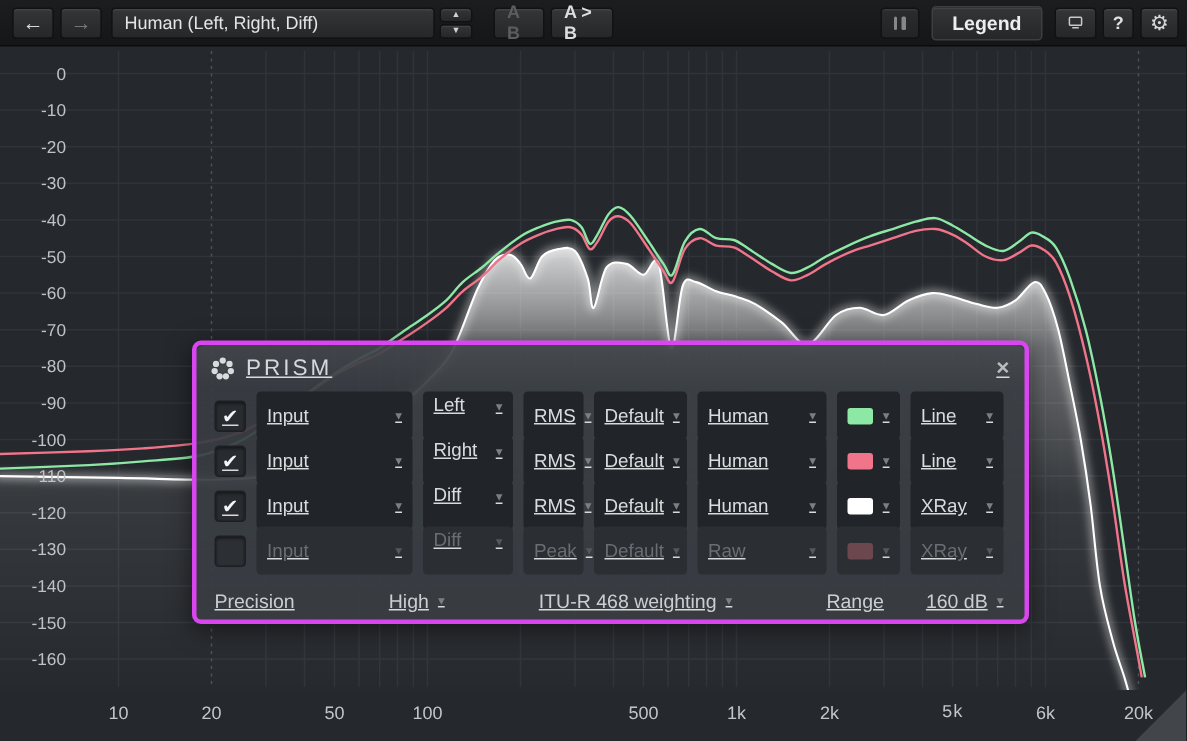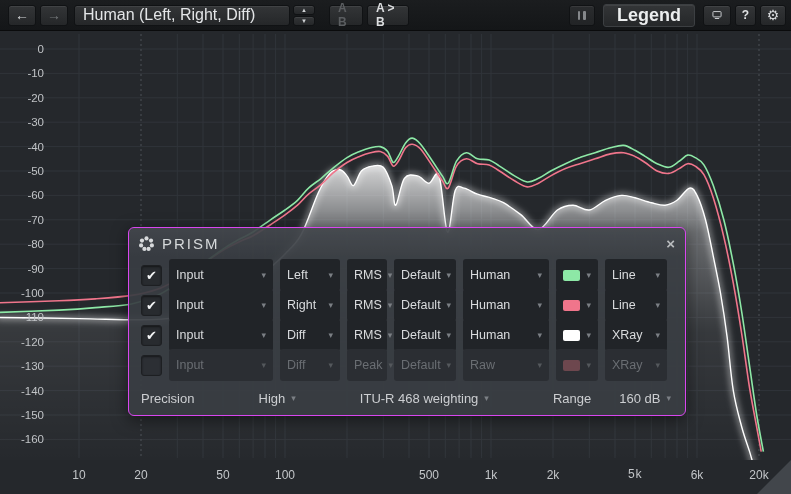--- a/index.html
+++ b/index.html
@@ -18,29 +18,29 @@
   }
   .tbtn{
     height:21px;border-radius:3px;border:1px solid #101214;
     background:linear-gradient(#333537,#252729);
     box-shadow:inset 0 1px 0 rgba(255,255,255,.07);
     color:#d8dadc;font-size:12px;display:flex;align-items:center;justify-content:center;
     padding:0 8px;box-sizing:border-box;cursor:default;
   }
   .tbtn.arrow{width:28px;margin-left:0;font-size:14px;font-weight:bold;padding:0;}
   .arrow-fwd{color:#74777a;}
-  .preset{width:216px;justify-content:flex-start;margin-left:6px;font-size:16px;color:#e3e5e7;}
+  .preset{width:216px;justify-content:flex-start;margin-left:6px;font-size:12px;color:#e3e5e7;}
   .stepper{display:flex;flex-direction:column;margin-left:3px;gap:1px;}
   .stepper .tbtn{width:22px;height:10px;font-size:6px;padding:0;color:#cfd2d4;}
   .ab{margin-left:14px;width:34px;color:#5b5e61;font-weight:bold;}
   .aToB{margin-left:4px;width:42px;font-weight:bold;color:#dcdee0;}
   .toolbar .spacer{flex:1;}
   .pauseBtn{width:26px;background:linear-gradient(#2a2c2e,#222426);gap:3px;}
   .pauseBtn i{display:block;width:3px;height:9px;background:#85888b;border-radius:1px;}
-  .legendBtn{height:23px;margin-left:8px;font-size:18px;font-weight:bold;color:#eceeef;padding:0 13px;border-color:#3c3f42;}
+  .legendBtn{height:23px;margin-left:8px;font-size:13px;font-weight:bold;color:#eceeef;padding:0 13px;border-color:#3c3f42;}
   .monBtn{width:28px;margin-left:8px;}
   .helpBtn{width:21px;margin-left:4px;font-weight:bold;color:#e0e2e4;}
   .gearBtn{width:26px;margin-left:4px;margin-right:5px;font-size:14px;color:#d4d6d8;padding:0;}
   
   .chart-wrap{position:absolute;left:0;top:30px;width:791px;height:430px;z-index:1;}
   svg{display:block;}
   svg text{font-family:"Liberation Sans","DejaVu Sans",sans-serif;}
   .freq-axis{
     position:absolute;left:0;top:460px;width:791px;height:34px;background:#25282c;z-index:2;
   }
@@ -49,23 +49,24 @@
     font-size:12px;color:#c3c6c9;
   }
   .resize-corner{
     position:absolute;right:0;bottom:0;width:0;height:0;z-index:3;
     border-left:34px solid transparent;border-bottom:34px solid #42464b;
   }
   
   .dialog{
     position:absolute;left:128px;top:227px;width:558px;height:189px;z-index:20;
     background:rgba(57,61,67,.93);
-    border:1px solid #d946ef;border-radius:6px;
+    border:3px solid #d946ef;border-radius:6px;
     box-shadow:0 4px 16px rgba(0,0,0,.5);
     box-sizing:border-box;
+    text-decoration:underline;
   }
   .dlg-header{
     height:27px;display:flex;align-items:center;padding:2px 10px 0 9px;
     background:linear-gradient(rgba(255,255,255,.05),rgba(255,255,255,0));
     border-radius:6px 6px 0 0;
   }
   .dlg-title{font-size:15px;letter-spacing:2px;color:#d6d9db;margin-left:7px;}
   .dlg-close{margin-left:auto;font-size:15px;font-weight:bold;color:#b9bcbe;cursor:default;}
   .rows{padding:3px 0 0 12px;}
   .row{display:flex;align-items:center;height:30px;gap:7px;}
@@ -74,21 +75,21 @@
     border:1px solid #1d1f22;box-shadow:inset 0 1px 2px rgba(0,0,0,.5);
     color:#f3f5f6;font-size:13px;font-weight:bold;line-height:19px;text-align:center;
   }
   .dd{
     height:22px;border-radius:3px;background:#212428;
     display:flex;align-items:center;justify-content:space-between;
     padding:16px 7px;box-sizing:border-box;font-size:12.5px;color:#dadcde;
   }
   .dd .caret{font-size:9px;color:#7b7f84;margin-left:6px;}
   .dd-source{width:104px;}
-  .dd-channel{width:60px;}
+  .dd-channel{width:60px;align-items:flex-end;}
   .dd-measure{width:40px;}
   .dd-smooth{width:62px;}
   .dd-weight{width:86px;}
   .dd-color{width:42px;}
   .dd-style{width:62px;}
   .chip{width:22px;height:11px;border-radius:2px;}
   .row.disabled .dd{color:#6a6e73;background:#2b2e33;}
   .row.disabled .dd .caret{color:#54585c;}
   .row.disabled .cb{background:#2c2f34;}
   .dlg-footer{

